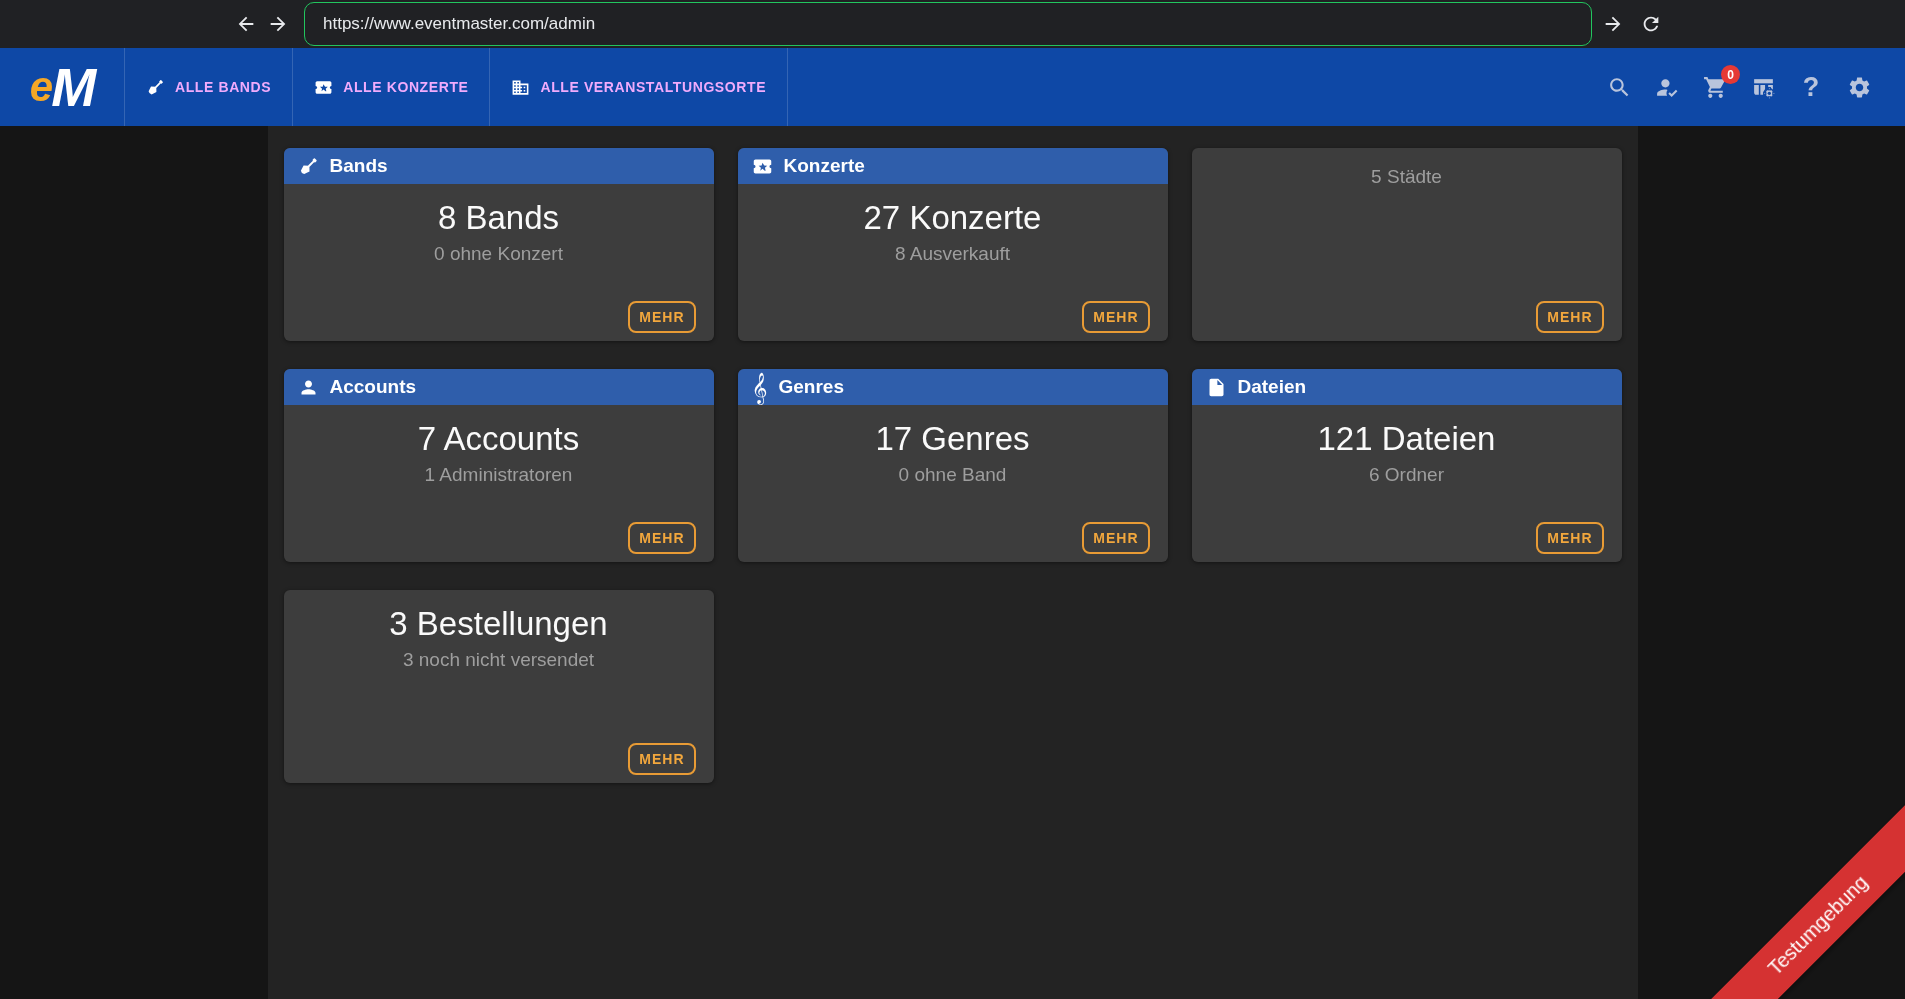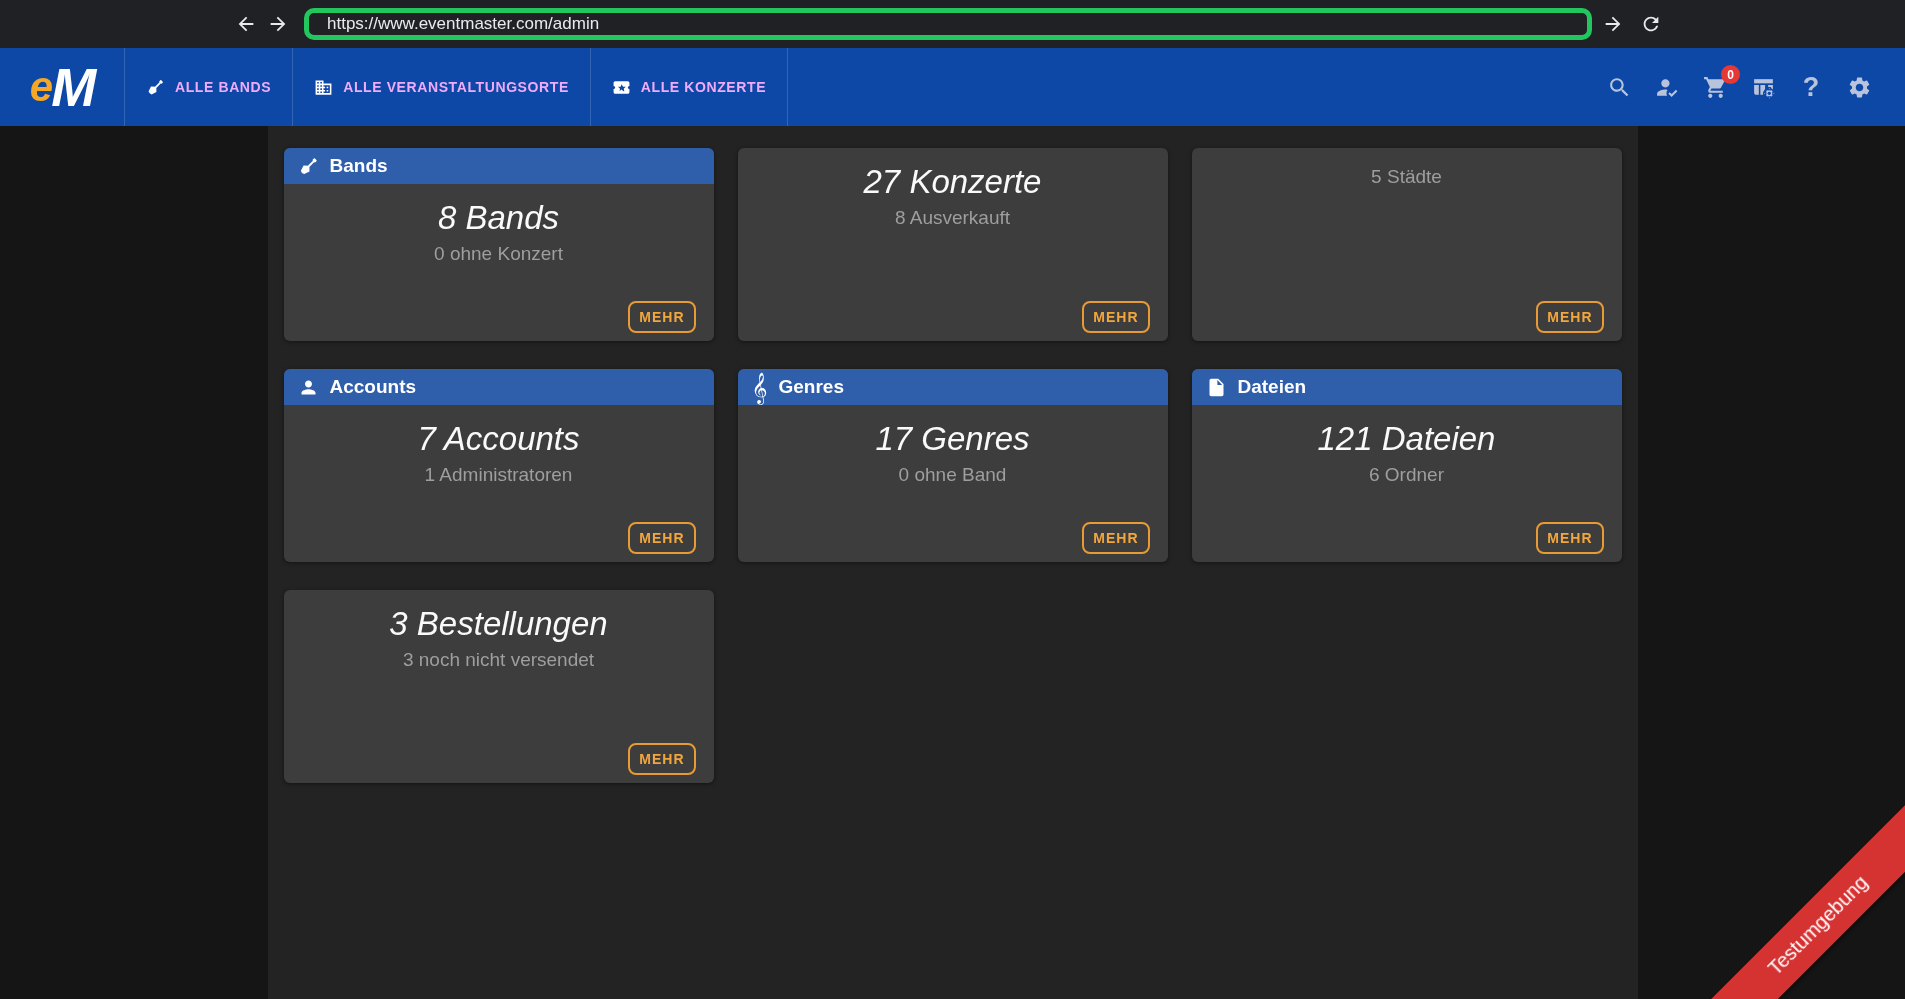--- a/index.html
+++ b/index.html
@@ -18,24 +18,24 @@
     display: flex; align-items: center;
     padding-left: 230px;
   }
   .nav-arrow-btn {
     width: 32px; height: 32px; border: none; background: transparent;
     display: flex; align-items: center; justify-content: center;
     color: #e8eaed; cursor: pointer; padding: 0;
   }
   .nav-arrow-btn svg { width: 22px; height: 22px; fill: #e8eaed; }
   .url-input {
-    width: 1288px; height: 32px;
+    width: 1288px; height: 44px;
     margin-left: 10px;
     background: transparent;
-    border: 5px solid #22c55e;
+    border: 1px solid #22c55e;
     border-radius: 10px;
     color: #e8eaed;
     font-size: 17px;
     font-family: "Liberation Sans", sans-serif;
     padding: 0 18px;
     outline: none;
   }
   .go-btn, .reload-btn {
     width: 34px; height: 34px; border: none; background: transparent;
     display: flex; align-items: center; justify-content: center;
@@ -128,21 +128,21 @@
   .card-header .icon-slot svg { width: 21px; height: 21px; fill: #ffffff; }
   .card-header .icon-slot .clef {
     font-family: "DejaVu Sans", sans-serif;
     font-size: 27px; line-height: 21px; color: #ffffff;
   }
   .card-title { font-size: 19px; font-weight: bold; }
   .card-body {
     flex: 1; display: flex; flex-direction: column; align-items: center;
     padding-top: 13px;
   }
-  .card-stat { font-size: 33px; color: #fafafa; line-height: 1.25; font-style: italic; }
+  .card-stat { font-size: 33px; color: #fafafa; line-height: 1.25; }
   .card-subtitle { font-size: 19px; color: #9e9e9e; margin-top: 5px; }
   .card-footer { margin-top: auto; align-self: flex-end; padding: 0 18px 8px 0; }
   .more-btn {
     background: transparent;
     border: 2px solid #e89b35;
     border-radius: 8px;
     color: #f2a73d;
     font-size: 14px; font-weight: bold; letter-spacing: 1px;
     font-family: "Liberation Sans", sans-serif;
     padding: 6px 9px;
@@ -204,33 +204,33 @@
               <path d="M12 10.6 L16.8 15.2 L14.7 21.6 Q12 23.6 9.3 21.6 L7.2 15.2 Z"></path>
             </g>
           </svg>
         </span>
     <span class="tab-label">ALLE BANDS</span>
   </div>
 
   <div class="nav-tab">
     <span class="icon-slot">
           <svg viewBox="0 0 24 24">
-            <path d="M12 7V3H2v18h20V7H12zM6 19H4v-2h2v2zm0-4H4v-2h2v2zm0-4H4V9h2v2zm0-4H4V5h2v2zm4 12H8v-2h2v2zm0-4H8v-2h2v2zm0-4H8V9h2v2zm0-4H8V5h2v2zm10 12h-8v-2h2v-2h-2v-2h2v-2h-2V9h8v10zm-2-8h-2v2h2v-2zm0 4h-2v2h2v-2z"></path>
-          </svg>
-        </span>
-    <span class="tab-label">ALLE VERANSTALTUNGSORTE</span>
+            <path d="M20 12c0-1.1.9-2 2-2V6c0-1.1-.9-2-2-2H4c-1.1 0-1.99.9-1.99 2v4c1.1 0 1.99.9 1.99 2s-.89 2-2 2v4c0 1.1.9 2 2 2h16c1.1 0 2-.9 2-2v-4c-1.1 0-2-.9-2-2zm-5.42 4.8L12 14.5l-2.58 2.3.77-3.35-2.59-2.24 3.41-.29L12 7.8l1.99 3.11 3.41.29-2.59 2.24.77 3.36z"></path>
+          </svg>
+        </span>
+    <span class="tab-label">ALLE KONZERTE</span>
   </div>
 
   <div class="nav-tab">
     <span class="icon-slot">
           <svg viewBox="0 0 24 24">
-            <path d="M20 12c0-1.1.9-2 2-2V6c0-1.1-.9-2-2-2H4c-1.1 0-1.99.9-1.99 2v4c1.1 0 1.99.9 1.99 2s-.89 2-2 2v4c0 1.1.9 2 2 2h16c1.1 0 2-.9 2-2v-4c-1.1 0-2-.9-2-2zm-5.42 4.8L12 14.5l-2.58 2.3.77-3.35-2.59-2.24 3.41-.29L12 7.8l1.99 3.11 3.41.29-2.59 2.24.77 3.36z"></path>
-          </svg>
-        </span>
-    <span class="tab-label">ALLE KONZERTE</span>
+            <path d="M12 7V3H2v18h20V7H12zM6 19H4v-2h2v2zm0-4H4v-2h2v2zm0-4H4V9h2v2zm0-4H4V5h2v2zm4 12H8v-2h2v2zm0-4H8v-2h2v2zm0-4H8V9h2v2zm0-4H8V5h2v2zm10 12h-8v-2h2v-2h-2v-2h2v-2h-2V9h8v10zm-2-8h-2v2h2v-2zm0 4h-2v2h2v-2z"></path>
+          </svg>
+        </span>
+    <span class="tab-label">ALLE VERANSTALTUNGSORTE</span>
   </div>
 </div>
   <div class="nav-spacer"></div>
   <div class="nav-actions" id="nav-actions">
   <div class="nav-action">
     <span class="icon-slot" style="display:flex">
           <svg viewBox="0 0 24 24">
             <path d="M15.5 14h-.79l-.28-.27C15.41 12.59 16 11.11 16 9.5 16 5.91 13.09 3 9.5 3S3 5.91 3 9.5 5.91 16 9.5 16c1.61 0 3.09-.59 4.23-1.57l.27.28v.79l5 4.99L20.49 19l-4.99-5zm-6 0C7.01 14 5 11.99 5 9.5S7.01 5 9.5 5 14 7.01 14 9.5 11.99 14 9.5 14z"></path>
           </svg>
         </span>
@@ -306,20 +306,28 @@
     <div class="card-body">
       <div class="card-stat">8 Bands</div>
       <div class="card-subtitle">0 ohne Konzert</div>
       <div class="card-footer">
         <button class="more-btn">MEHR</button>
       </div>
     </div>
   </div>
 
   <div class="card">
+    <div class="card-header">
+      <span class="icon-slot">
+              <svg viewBox="0 0 24 24">
+                <path d="M20 12c0-1.1.9-2 2-2V6c0-1.1-.9-2-2-2H4c-1.1 0-1.99.9-1.99 2v4c1.1 0 1.99.9 1.99 2s-.89 2-2 2v4c0 1.1.9 2 2 2h16c1.1 0 2-.9 2-2v-4c-1.1 0-2-.9-2-2zm-5.42 4.8L12 14.5l-2.58 2.3.77-3.35-2.59-2.24 3.41-.29L12 7.8l1.99 3.11 3.41.29-2.59 2.24.77 3.36z"></path>
+              </svg>
+            </span>
+      <span class="card-title">Konzerte</span>
+    </div>
     <div class="card-body">
       <div class="card-stat">27 Konzerte</div>
       <div class="card-subtitle">8 Ausverkauft</div>
       <div class="card-footer">
         <button class="more-btn">MEHR</button>
       </div>
     </div>
   </div>
 
   <div class="card">

